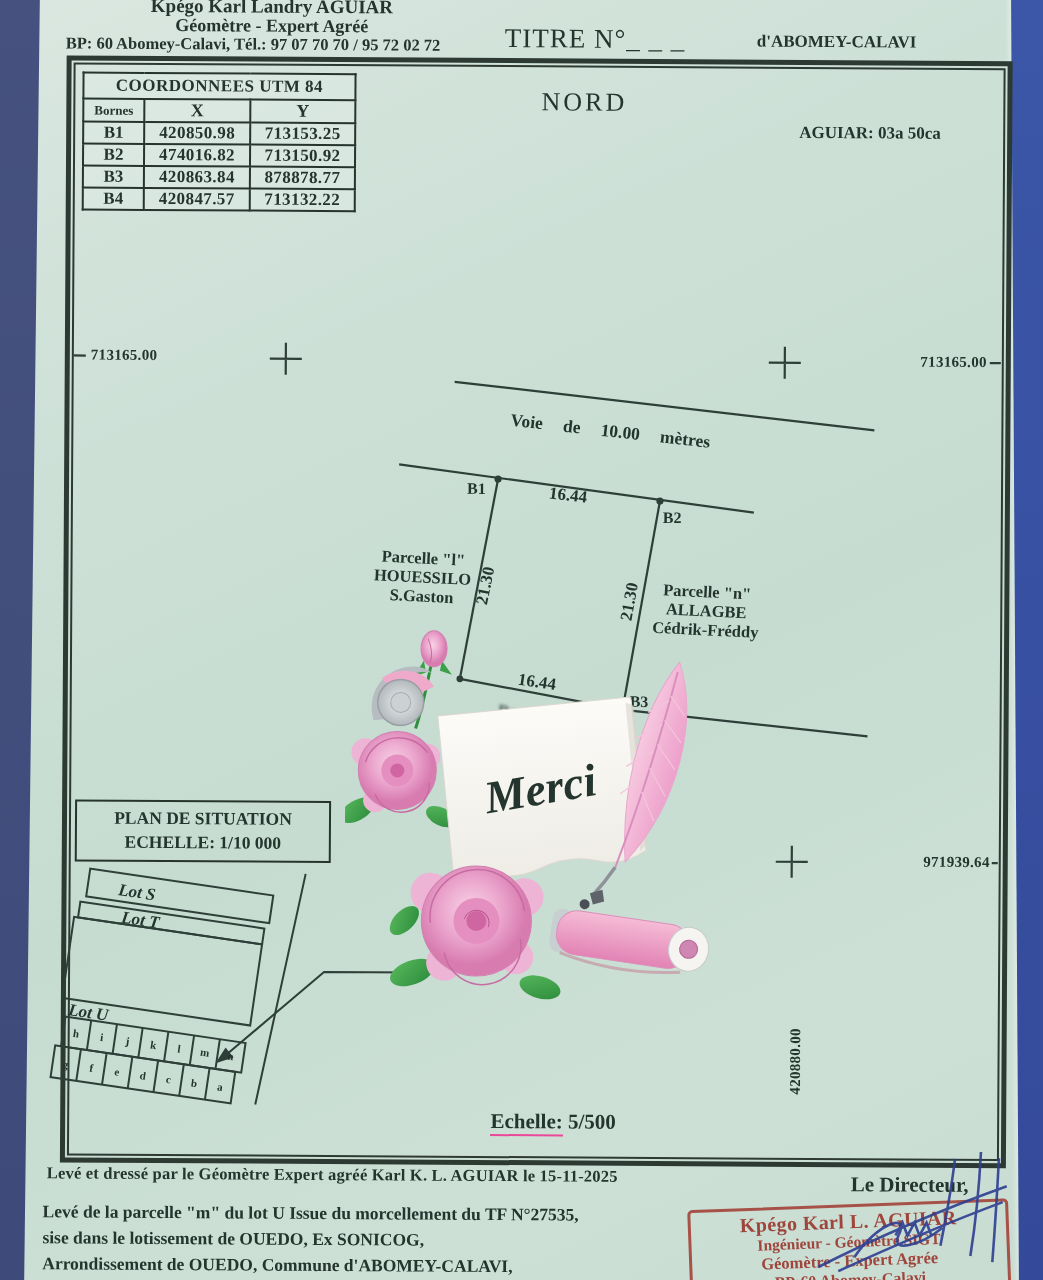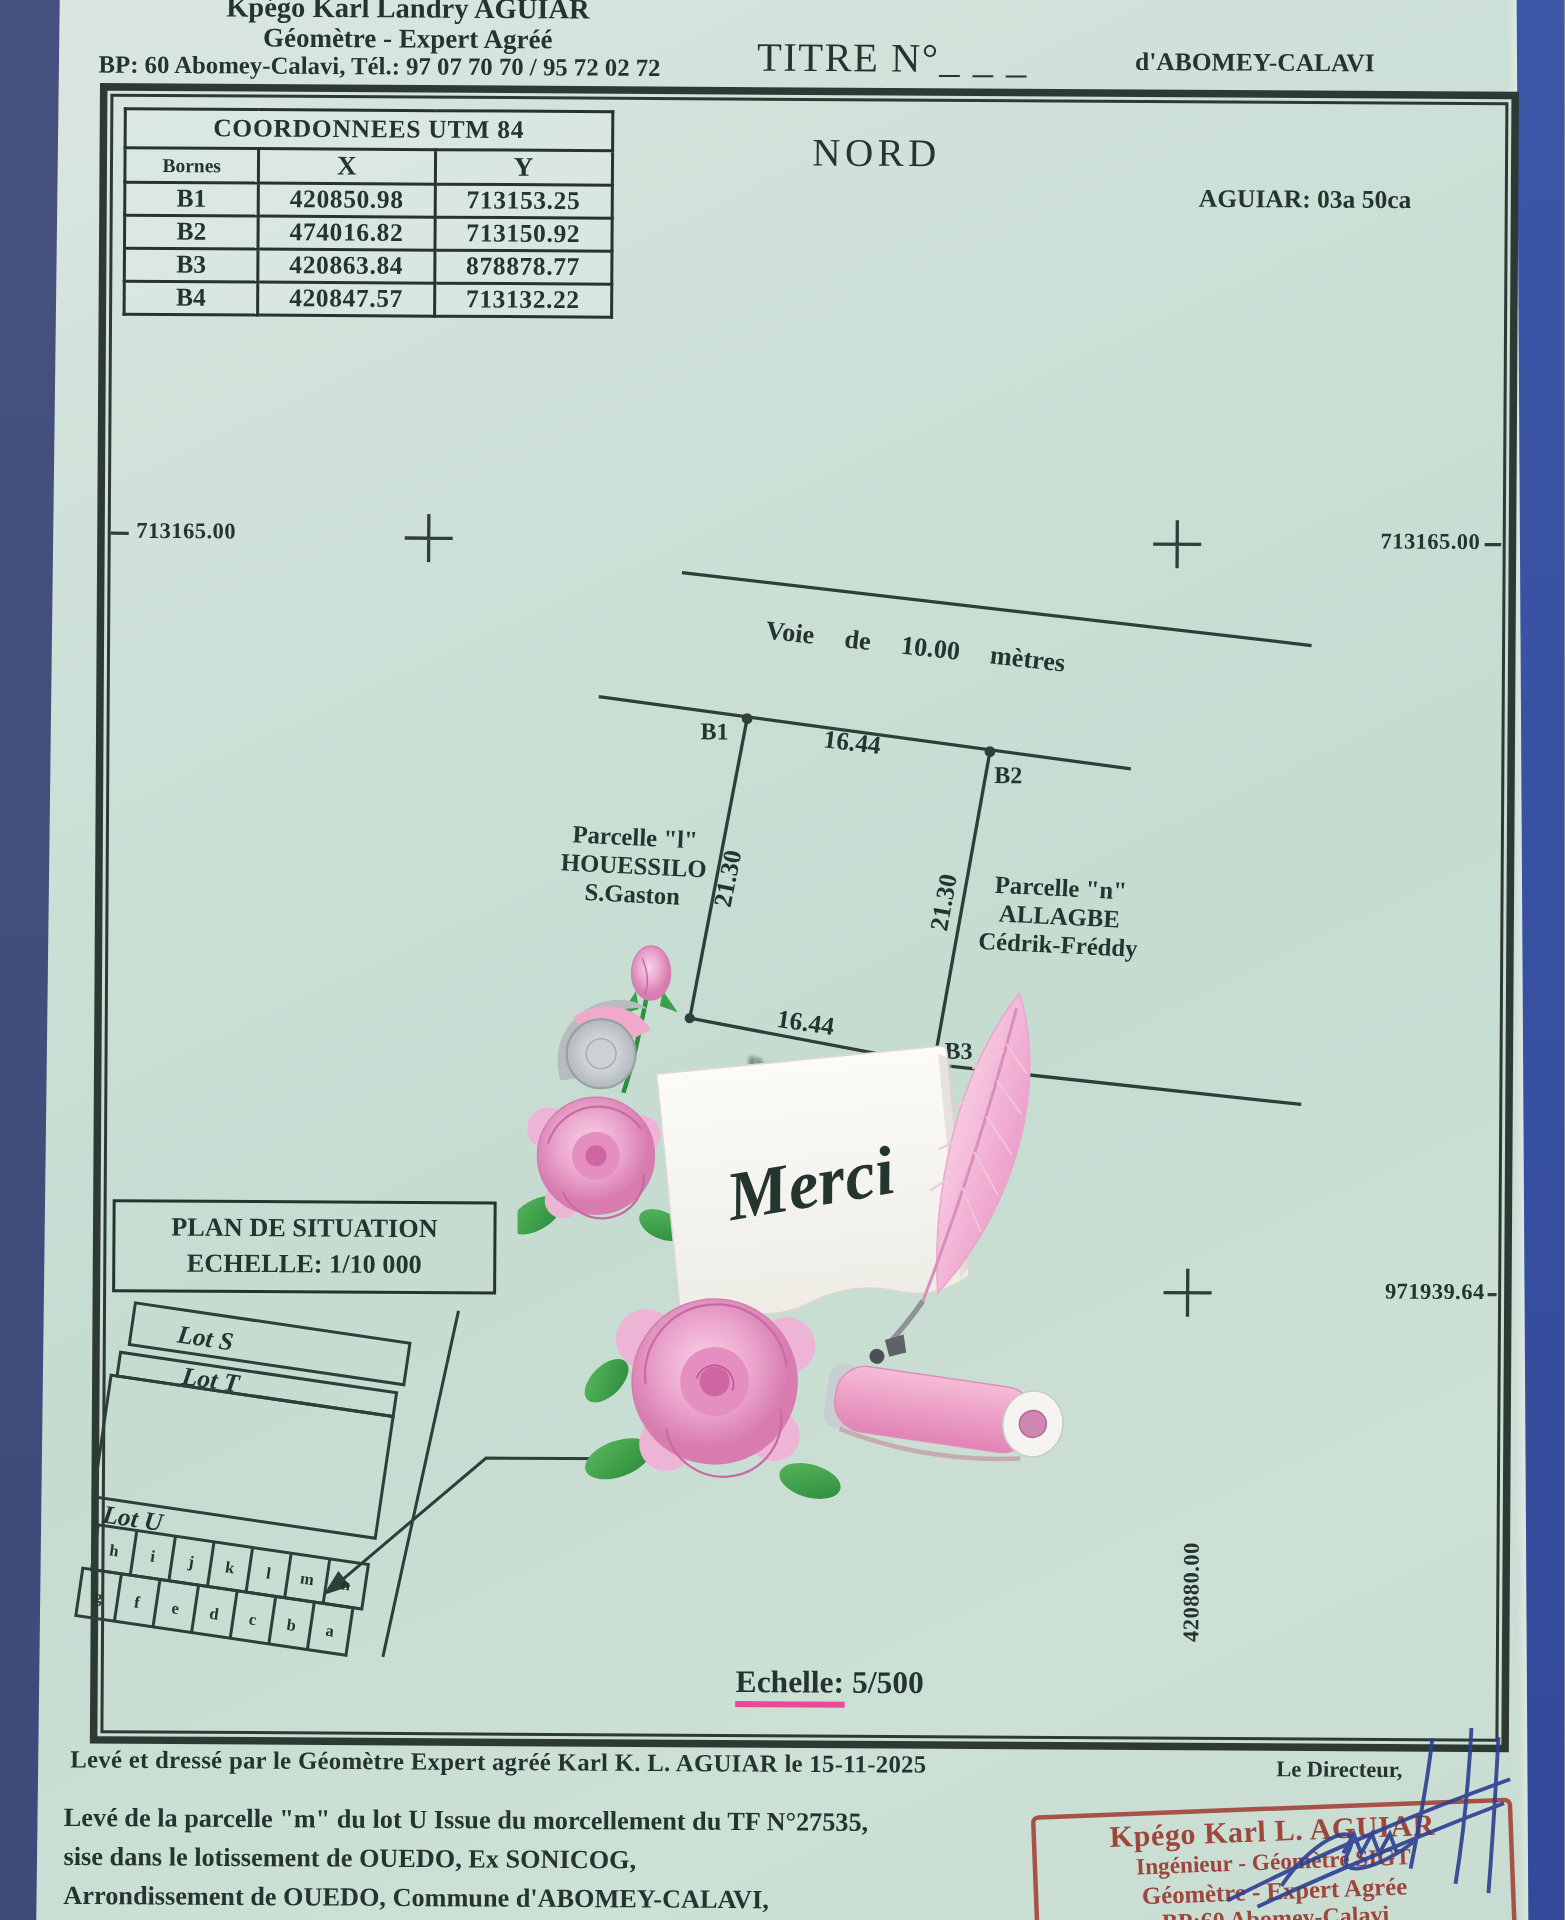--- a/index.html
+++ b/index.html
@@ -14,37 +14,37 @@
     background:linear-gradient(155deg,#dae7e0 0%,#cfe1d8 22%,#c6dcd1 55%,#cde0d6 82%,#c9dcd2 100%);}
   .strip{position:absolute;top:-10px;bottom:-10px;}
   #strip-left{left:-14px;width:46px;background:linear-gradient(180deg,#46517f,#3e4a7a);transform:rotate(.7deg);}
   #strip-right{right:-12px;width:40px;background:linear-gradient(180deg,#3c57a8,#34499a);transform:rotate(-.35deg);box-shadow:-3px 0 4px rgba(255,255,255,.35);}
   #content{position:absolute;left:0;top:0;width:1043px;height:1280px;transform:rotate(.35deg);transform-origin:0 0;}
   
   #frame{position:absolute;left:67px;top:55px;width:936px;height:1097px;border:5px solid #2d3a34;}
   #frame-inner{position:absolute;left:2px;top:2px;right:2px;bottom:2px;border:2px solid #2d3a34;}
   
   #coord-table{position:absolute;left:83px;top:71px;border-collapse:collapse;background:rgba(222,235,229,.55);}
-  #coord-table td,#coord-table th{border:2px solid #27342e;padding:0 20px;font-family:"Liberation Serif",serif;}
+  #coord-table td,#coord-table th{border:2px solid #27342e;padding:0 6px;font-family:"Liberation Serif",serif;}
   #coord-table .cap{font-size:17px;font-weight:bold;text-align:center;letter-spacing:.5px;padding:2px 8px;}
   #coord-table .hb{font-size:13px;font-weight:bold;text-align:center;}
   #coord-table .hxy{font-size:18px;font-weight:bold;text-align:center;padding:0;}
   #coord-table .cb{font-size:17px;font-weight:bold;text-align:center;}
   #coord-table .cv{font-size:17px;font-weight:bold;text-align:center;letter-spacing:.4px;}
   
   .lbl{position:absolute;font-family:"Liberation Serif",serif;color:#24342e;}
   .dim{font-size:17px;font-weight:bold;}
   .small-num{font-size:15px;font-weight:bold;letter-spacing:.3px;}
   .parcel-block{line-height:19px;font-size:16.5px;font-weight:bold;text-align:center;}
   
   #situ-box{position:absolute;left:80px;top:799px;width:252px;height:54px;border:2.5px solid #27342e;
     text-align:center;font-weight:bold;font-size:17.5px;line-height:24px;padding-top:4px;}
   
   #echelle{position:absolute;left:435px;top:1106px;width:250px;text-align:center;font-size:21px;font-weight:bold;}
-  #echelle .u{border-bottom:4px solid #ec4899;padding-bottom:1px;}
+  #echelle .u{border-bottom:2px solid #ec4899;padding-bottom:1px;}
   
   .foot{font-size:16.5px;font-weight:600;letter-spacing:.2px;}
   #para div{line-height:26px;font-size:17.5px;font-weight:600;}
   
   #stamp{position:absolute;left:697px;top:1199px;width:315px;height:110px;border:3.5px solid rgba(163,67,57,.9);
     border-radius:5px;transform:rotate(-2.5deg);text-align:center;color:#9e453c;padding-top:3px;}
   #stamp .s1{font-size:20px;font-weight:800;letter-spacing:.4px;}
   #stamp .s2{font-size:15.5px;font-weight:700;}
   #stamp .s3{font-size:16.5px;font-weight:800;}
   #stamp .s4{font-size:16px;font-weight:800;}
@@ -297,21 +297,21 @@
       <g transform="rotate(8 280 318)">
         <rect x="206" y="296" width="20" height="44" rx="10" fill="#c8cdd0" opacity=".85"></rect>
         <rect x="212" y="296" width="133" height="44" rx="20" fill="url(#rollGrad)" stroke="#dd8fba"></rect>
         <path d="M218,340 q60,14 122,2" stroke="#c2778f" stroke-width="3" fill="none" opacity=".5"></path>
         <ellipse cx="345" cy="318" rx="20" ry="22" fill="#f6f4f0" stroke="#c6cbce"></ellipse>
         <circle cx="345" cy="318" r="9" fill="#cf86b2" stroke="#b06a94"></circle>
       </g>
     </svg>
 
     <div class="lbl foot z5" style="left:54px;top:1163px;">Levé et dressé  par  le  Géomètre  Expert agréé   Karl K. L. AGUIAR  le 15-11-2025</div>
-    <div class="lbl z5" style="left:858px;top:1167px;font-size:15px;font-weight:600;">Le Directeur,</div>
+    <div class="lbl z5" style="left:858px;top:1167px;font-size:21px;font-weight:600;">Le Directeur,</div>
     <div id="para" class="lbl z5" style="left:50px;top:1198px;width:660px;">
       <div>Levé de la parcelle "m" du lot U Issue du morcellement du TF N°27535,</div>
       <div>sise dans le lotissement de OUEDO, Ex SONICOG,</div>
       <div>Arrondissement de OUEDO, Commune d'ABOMEY-CALAVI,</div>
       <div>Levé pour Madame JOHNSON, Light Lena Pintsiwa</div>
     </div>
 
     <div id="stamp" class="z5">
       <div class="s1">Kpégo Karl L. AGUIAR</div>
       <div class="s2">Ingénieur - Géomètre SIGT</div>

